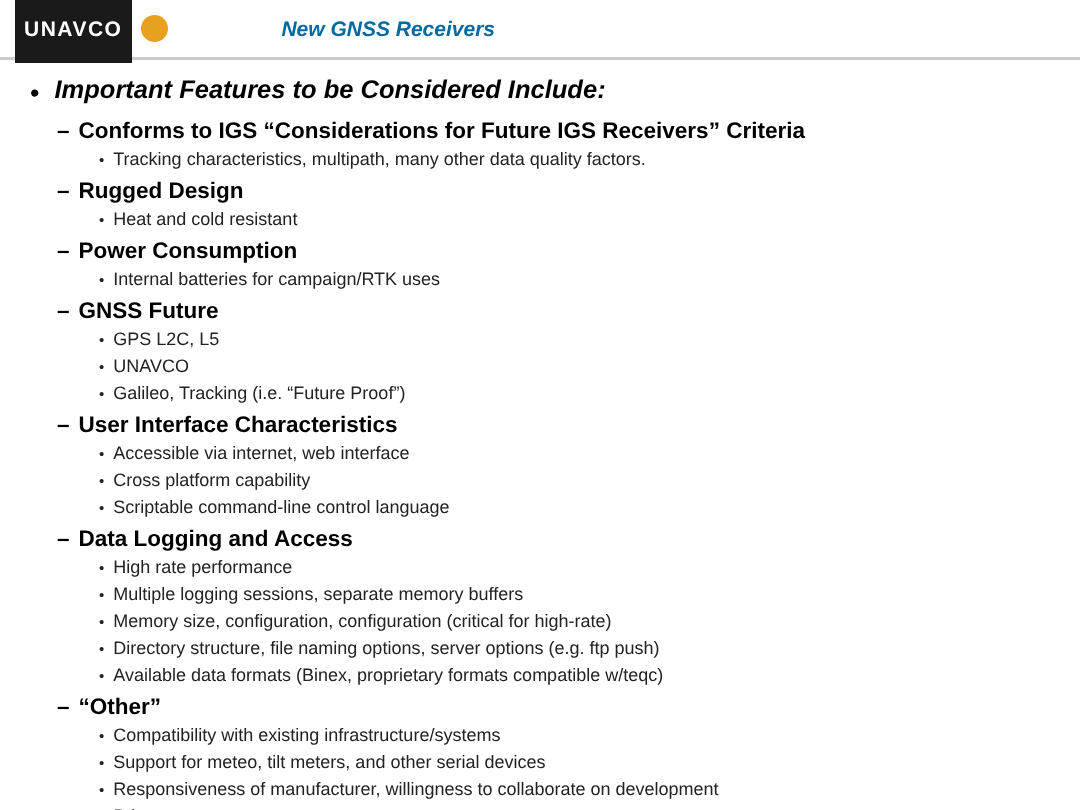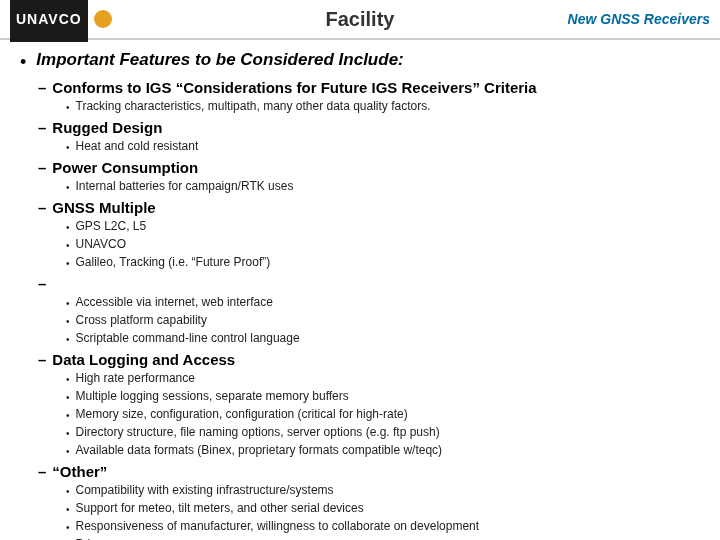--- a/index.html
+++ b/index.html
@@ -134,21 +134,20 @@
     }
   </style>
 </head>
 <body>
 
 <div class="header">
   <div class="logo-area">
     <span class="logo-box">UNAVCO</span>
     <span class="logo-circle"></span>
   </div>
-  <div class="header-title">Facility</div>
   <div class="header-subtitle">New GNSS Receivers</div>
 </div>
 
 <div class="content">
   <div class="main-bullet">
     <span class="bullet-dot">•</span>
     <span class="main-title">Important Features to be Considered Include:</span>
   </div>
 
   <ul class="section-list" id="section-list">
@@ -184,40 +183,41 @@
         <ul class="sub-list">
           <li class="sub-item">
             <span class="sub-bullet">•</span>
             <span>Internal batteries for campaign/RTK uses</span>
           </li>
         </ul>
       </li>
       <li class="section-item">
         <div class="section-header">
           <span class="dash">–</span>
-          <span>GNSS Multiple</span>
+          <span>GNSS Future</span>
         </div>
         <ul class="sub-list">
           <li class="sub-item">
             <span class="sub-bullet">•</span>
             <span>GPS L2C, L5</span>
           </li>
           <li class="sub-item">
             <span class="sub-bullet">•</span>
             <span>UNAVCO</span>
           </li>
           <li class="sub-item">
             <span class="sub-bullet">•</span>
             <span>Galileo, Tracking (i.e. “Future Proof”)</span>
           </li>
         </ul>
       </li>
       <li class="section-item">
         <div class="section-header">
           <span class="dash">–</span>
+          <span>User Interface Characteristics</span>
         </div>
         <ul class="sub-list">
           <li class="sub-item">
             <span class="sub-bullet">•</span>
             <span>Accessible via internet, web interface</span>
           </li>
           <li class="sub-item">
             <span class="sub-bullet">•</span>
             <span>Cross platform capability</span>
           </li>

